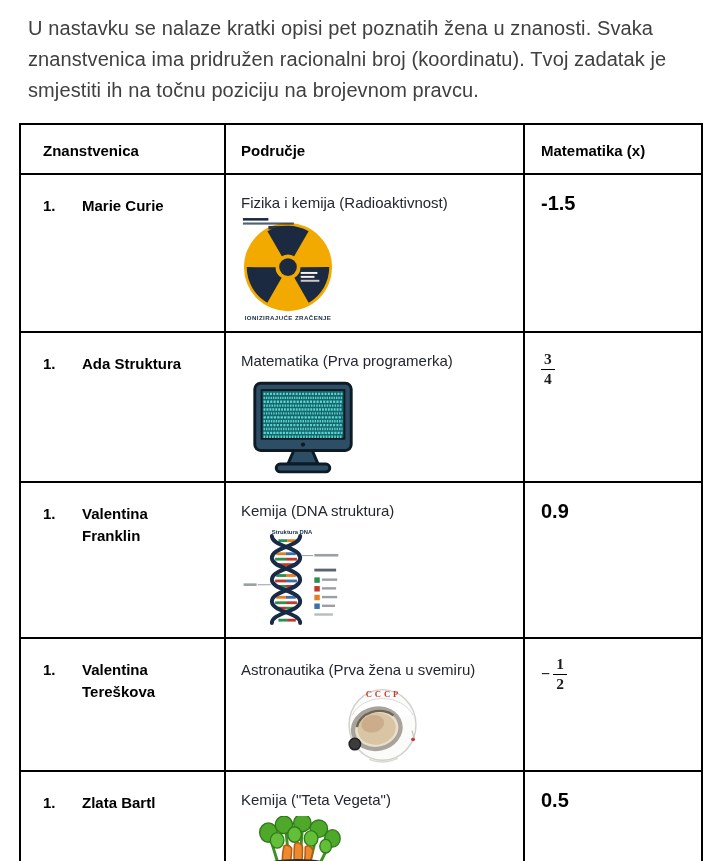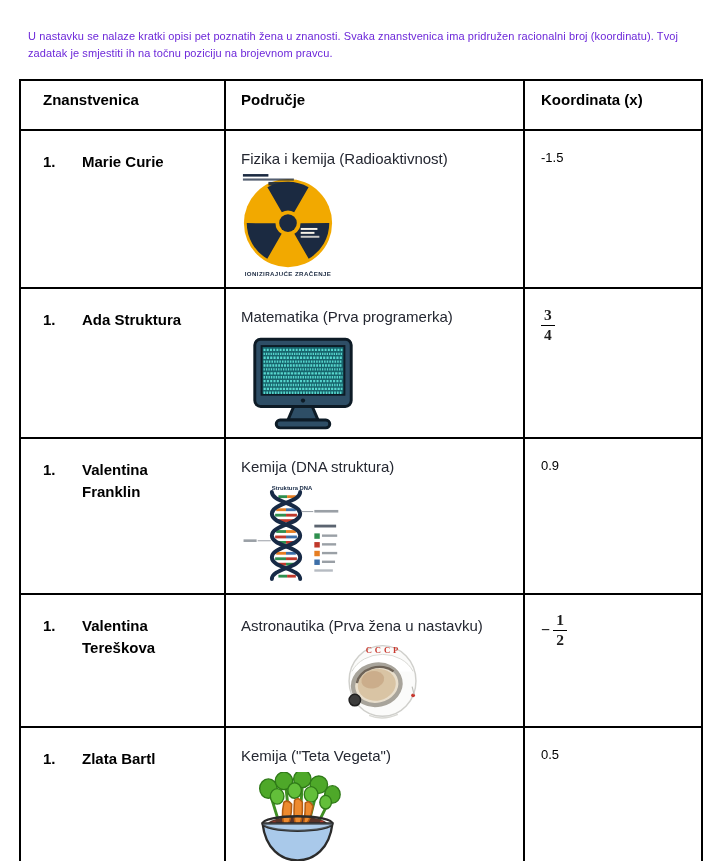--- a/index.html
+++ b/index.html
@@ -3,25 +3,25 @@
 <meta charset="utf-8">
 <style>
   html,body{margin:0;padding:0;background:#ffffff;}
   body{
     width:718px;height:861px;overflow:hidden;
     font-family:"Liberation Sans","DejaVu Sans",sans-serif;
     color:#1c1c1c;
     -webkit-font-smoothing:antialiased;
   }
   .intro{
-    margin:28px 20px 0 28px;
+    margin:13px 20px 0 28px;
     width:676px;
-    font-size:11px;
+    font-size:20px;
     line-height:1.55;
-    color:#6d28d9;
+    color:#404040;
     letter-spacing:.1px;
   }
   table.main{
     border-collapse:collapse;
     margin:17px 0 0 19px;
     table-layout:fixed;
     width:682px;
   }
   table.main col.c1{width:205px;}
   table.main col.c2{width:299px;}
@@ -31,36 +31,36 @@
     vertical-align:top;
     text-align:left;
     font-size:15px;
     padding:0;
   }
   th.hdr{
     height:48px;
     font-weight:bold;
     color:#000;
   }
-  th.hdr .pad{padding:10px 6px 0 0;}
+  th.hdr .pad{padding:17px 6px 0 0;}
   th.h1 .pad{padding-left:22px;}
   th.h2 .pad{padding-left:15px;}
   th.h3 .pad{padding-left:16px;}
 
   .name-cell .pad{padding:20px 8px 0 22px;}
   .name-line{display:flex;font-weight:bold;color:#000;line-height:1.45;}
   .name-line .num{width:22px;flex:0 0 22px;}
   .name-line .nm{max-width:106px;margin-left:17px;}
 
   .field-cell .pad{padding:17px 0 0 15px;}
   .field-text{color:#242731;font-weight:400;line-height:1.4;}
   .img-wrap{margin-top:3px;margin-left:-2px;}
 
   .coord-cell .pad{padding:17px 6px 0 16px;}
-  .coord{font-weight:normal;font-size:13px;color:#000;}
+  .coord{font-weight:bold;font-size:20px;color:#000;}
   .frac-wrap{display:inline-flex;align-items:center;gap:3px;
     font-family:"Liberation Serif","DejaVu Serif",serif;}
   .frac-sign{font-weight:bold;font-size:16px;line-height:1;}
   .frac{display:inline-flex;flex-direction:column;align-items:center;
     font-weight:bold;font-size:15.5px;line-height:1.05;}
   .frac .fnum{border-bottom:1.6px solid #000;padding:0 3px 1.5px;}
   .frac .fden{padding-top:1.5px;}
 
   td.h-r1{height:156px;} td.h-r2{height:146px;} td.h-r3{height:139px;}
   td.h-r4{height:128px;} td.h-r5{height:133px;}
@@ -80,21 +80,21 @@
       </colgroup>
     <tbody>
         <tr>
       <th class="hdr h1">
             <div class="pad">Znanstvenica</div>
           </th>
       <th class="hdr h2">
             <div class="pad">Područje</div>
           </th>
       <th class="hdr h3">
-            <div class="pad">Koordinata (x)</div>
+            <div class="pad">Matematika (x)</div>
           </th>
     </tr>
 
     <tr>
       <td class="name-cell h-r1">
         <div class="pad">
               <div class="name-line">
           <span class="num">1.</span>
           <span class="nm">Marie Curie</span>
         </div>
@@ -264,21 +264,21 @@
         <div class="pad">
               <div class="name-line">
           <span class="num">1.</span>
           <span class="nm">Valentina Tereškova</span>
         </div>
             </div>
       </td>
       <td class="field-cell">
         <div class="pad">
           <div class="img-wrap" style="position:relative;">
-            <div class="field-text" style="margin-left:2px;">Astronautika (Prva žena u nastavku)</div>
+            <div class="field-text" style="margin-left:2px;">Astronautika (Prva žena u svemiru)</div>
             <div style="margin-top:1px;margin-left:4px;text-align:center;">
               <svg width="82" height="86" viewBox="0 0 85 90">
                 <ellipse cx="42" cy="46" rx="35" ry="37" fill="#fbfbfa" stroke="#cfcfcb" stroke-width="1.5"></ellipse>
                 <path d="M10,36 A35,30 0 0 1 74,36" fill="#ffffff" stroke="#d8d8d3" stroke-width="1"></path>
                 <text x="43" y="17" text-anchor="middle" font-size="9" font-weight="bold" font-family="'Liberation Serif',serif" fill="#C8372D" letter-spacing="3">CCCP</text>
 
                 <g transform="rotate(-12 36 50)">
                   <ellipse cx="36" cy="50" rx="25" ry="21" fill="#e9dfcd" stroke="#a8a49b" stroke-width="4.5"></ellipse>
                   <ellipse cx="36" cy="50" rx="20" ry="16.5" fill="#d9c4a4"></ellipse>
                   <ellipse cx="33" cy="44" rx="12" ry="9" fill="#c8a987" opacity="0.85"></ellipse>

